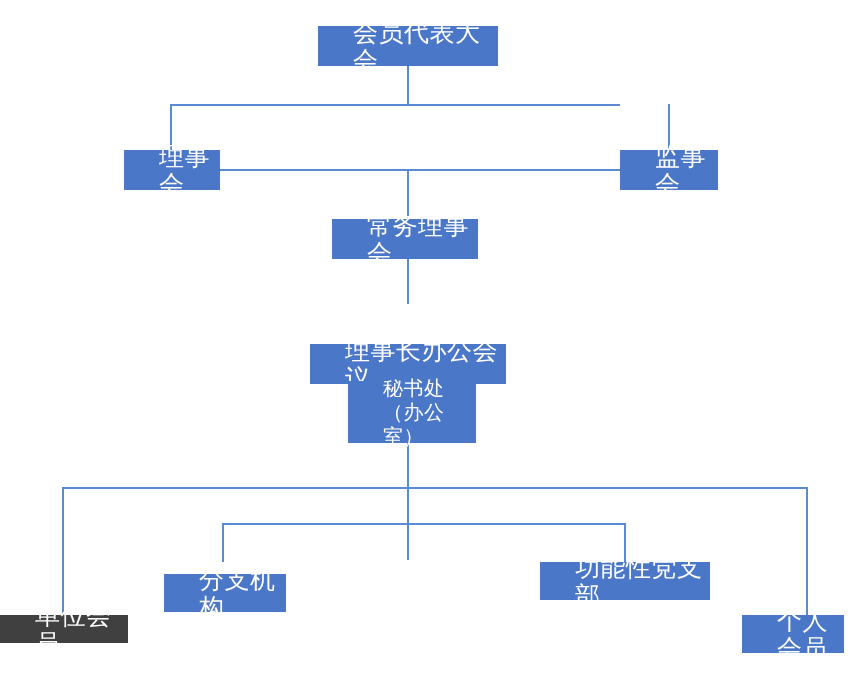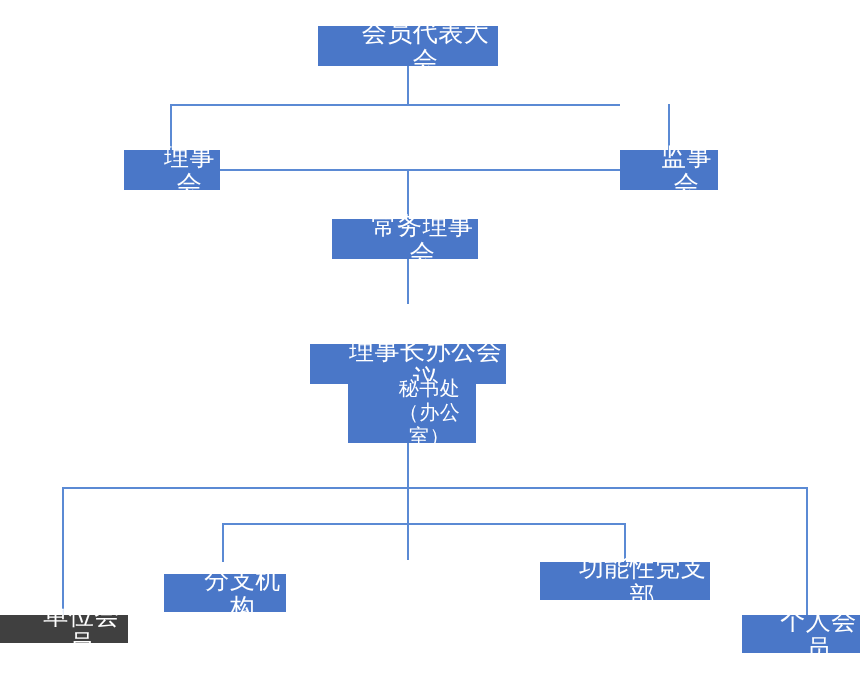--- a/index.html
+++ b/index.html
@@ -17,21 +17,20 @@
     background: #ffffff;
     overflow: hidden;
   }
   .node {
     position: absolute;
     background: #4a77c8;
     color: #ffffff;
     display: flex;
     align-items: center;
     justify-content: center;
-    text-align: center;
     font-size: 25px;
     line-height: 1.12;
     letter-spacing: 0.5px;
     white-space: pre-line;
     box-sizing: border-box;
     z-index: 3;
     padding-left: 35px;
   }
   .node.two-line {
     font-size: 20px;
@@ -68,14 +67,14 @@
     <div class="node" style="left: 318px; top: 26px; width: 180px; height: 40px; background: rgb(74, 119, 200); color: rgb(255, 255, 255);">会员代表大会</div>
     <div class="node" style="left: 124px; top: 150px; width: 96px; height: 40px; background: rgb(74, 119, 200); color: rgb(255, 255, 255);">理事会</div>
     <div class="node" style="left: 620px; top: 150px; width: 98px; height: 40px; background: rgb(74, 119, 200); color: #ffffff;">监事会</div>
     <div class="node" style="left: 332px; top: 219px; width: 146px; height: 40px; background: rgb(74, 119, 200); color: rgb(255, 255, 255);">常务理事会</div>
     <div class="node" style="left: 310px; top: 304px; width: 196px; height: 40px; background: rgb(74, 119, 200); color: rgb(255, 255, 255); margin-top: 40px;">理事长办公会议</div>
     <div class="node two-line" style="left: 348px; top: 381px; width: 128px; height: 62px; background: rgb(74, 119, 200); color: rgb(255, 255, 255);">秘书处
 （办公室）</div>
     <div class="node" style="left: 164px; top: 574px; width: 122px; height: 38px; background: rgb(74, 119, 200); color: rgb(255, 255, 255);">分支机构</div>
     <div class="node" style="left: 540px; top: 562px; width: 170px; height: 38px; background: rgb(74, 119, 200); color: rgb(255, 255, 255);">功能性党支部</div>
     <div class="node" style="left: 0px; top: 615px; width: 128px; height: 28px; background: #404040; color: rgb(255, 255, 255);">单位会员</div>
-    <div class="node" style="left: 742px; top: 615px; width: 118px; height: 38px; background: rgb(74, 119, 200); color: rgb(255, 255, 255);">个人会员</div>
+    <div class="node" style="left: 742px; top: 615px; width: 102px; height: 38px; background: rgb(74, 119, 200); color: rgb(255, 255, 255);">个人会员</div>
   </div>
 
 </body></html>

